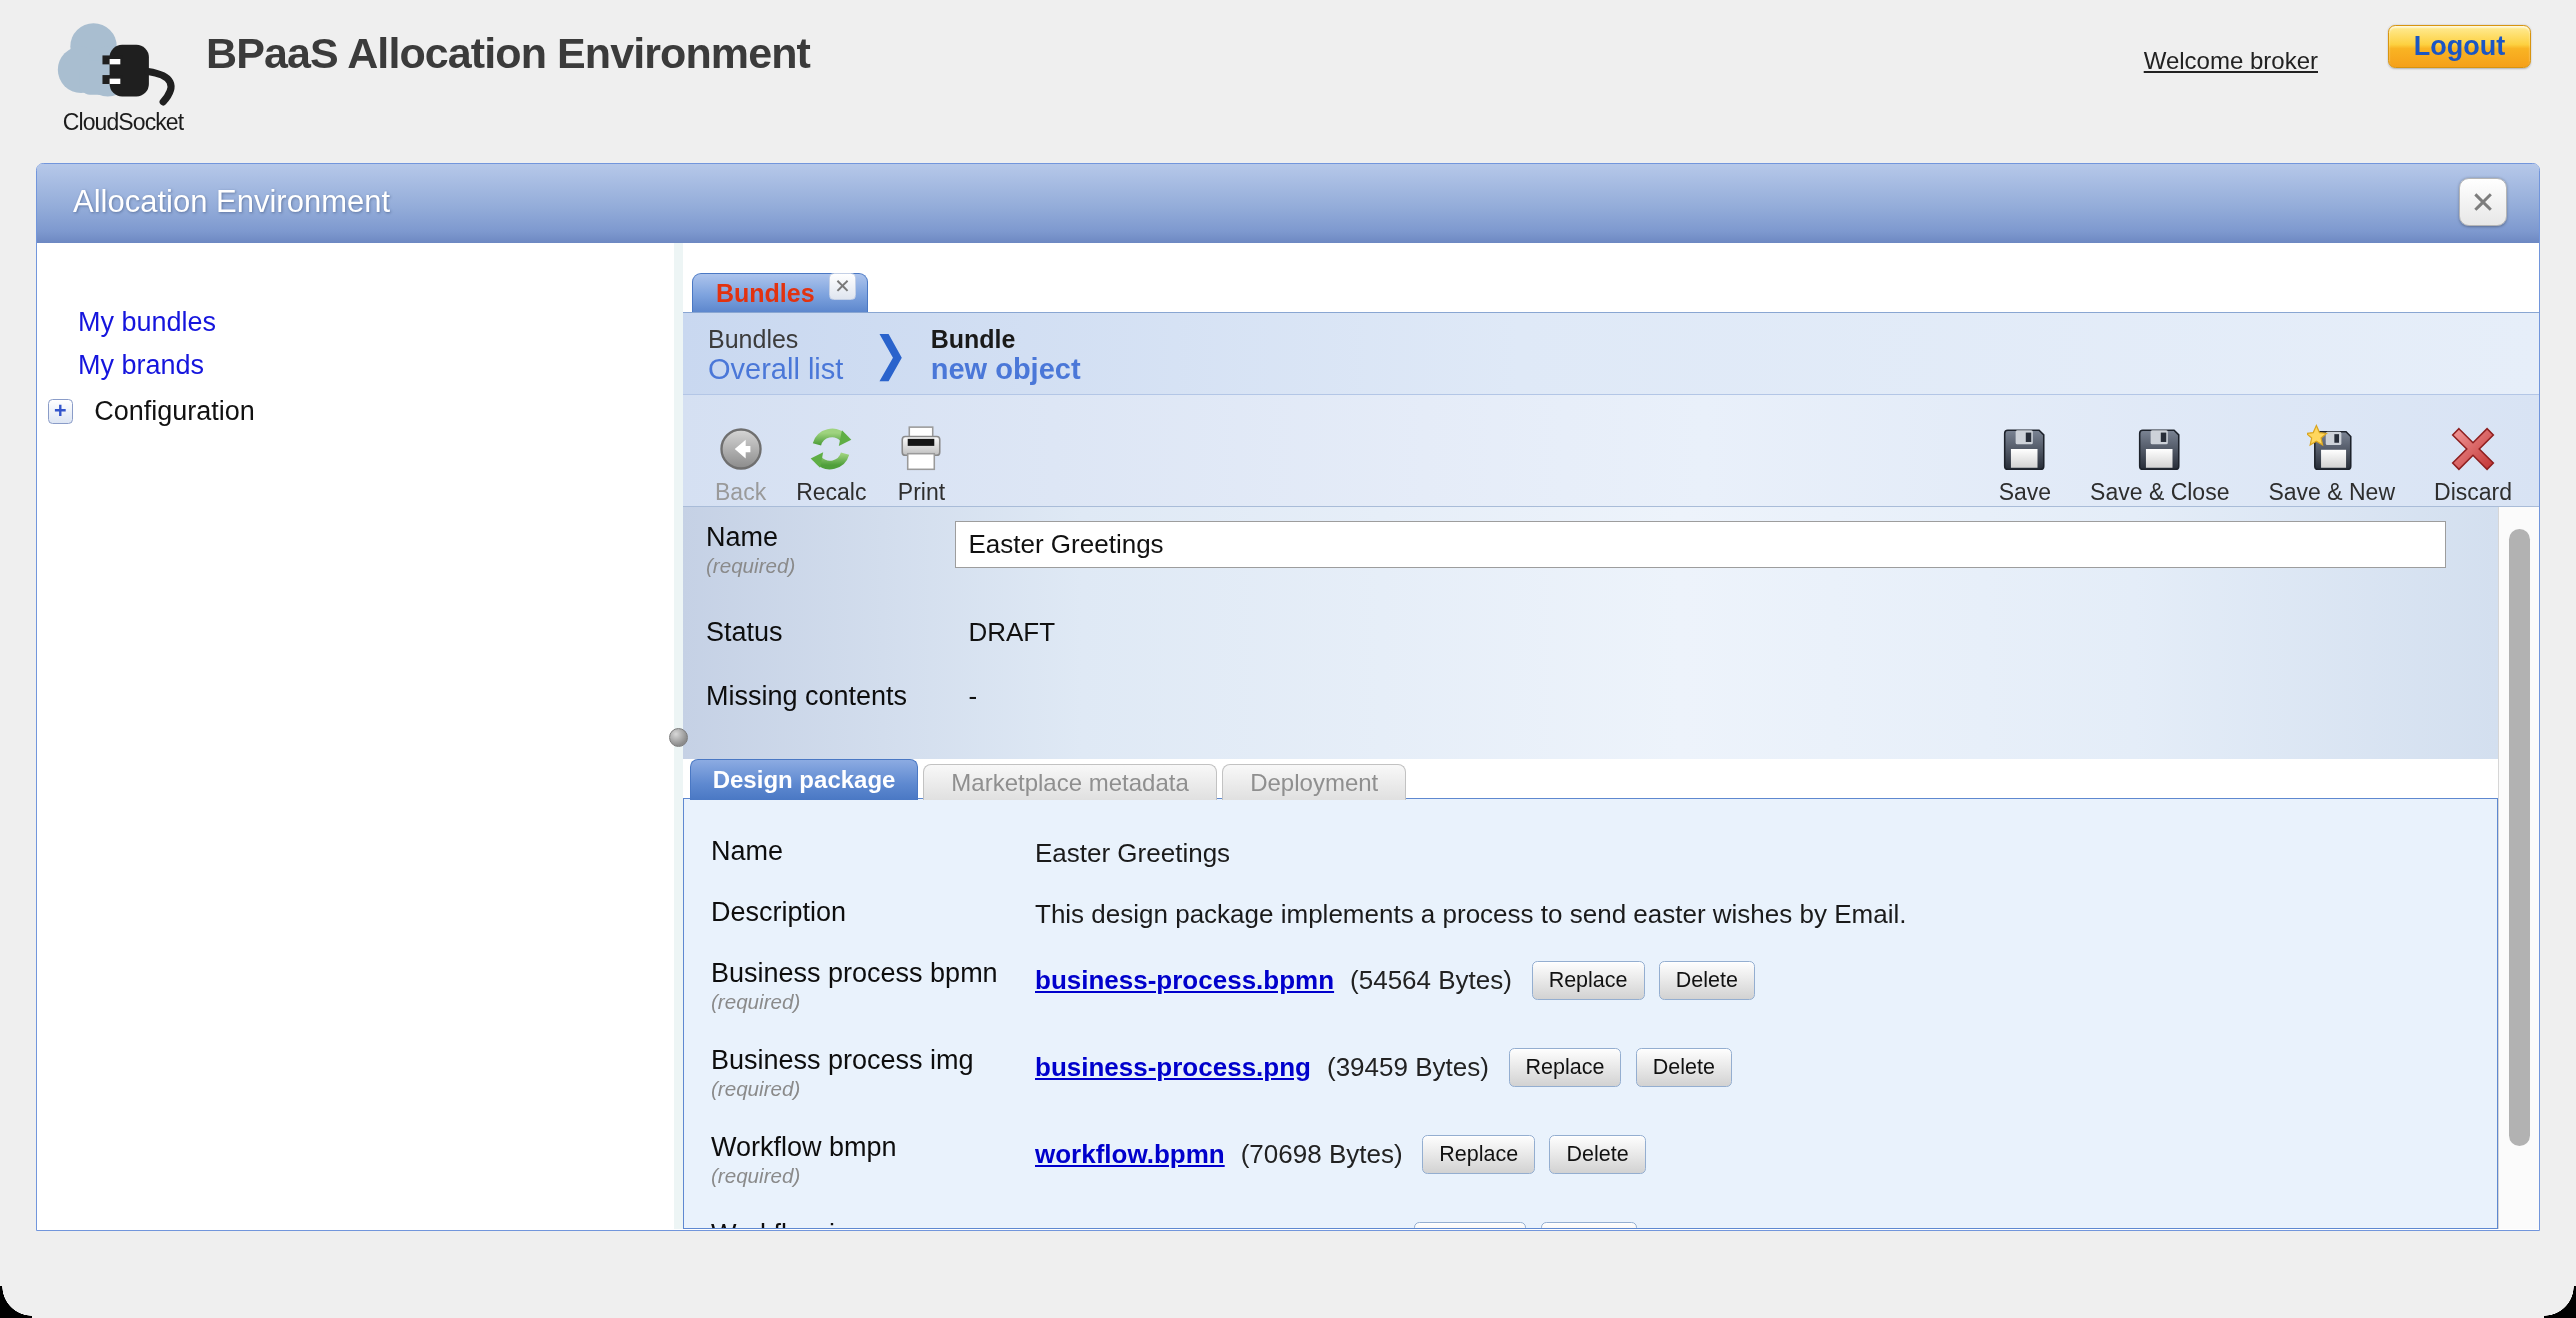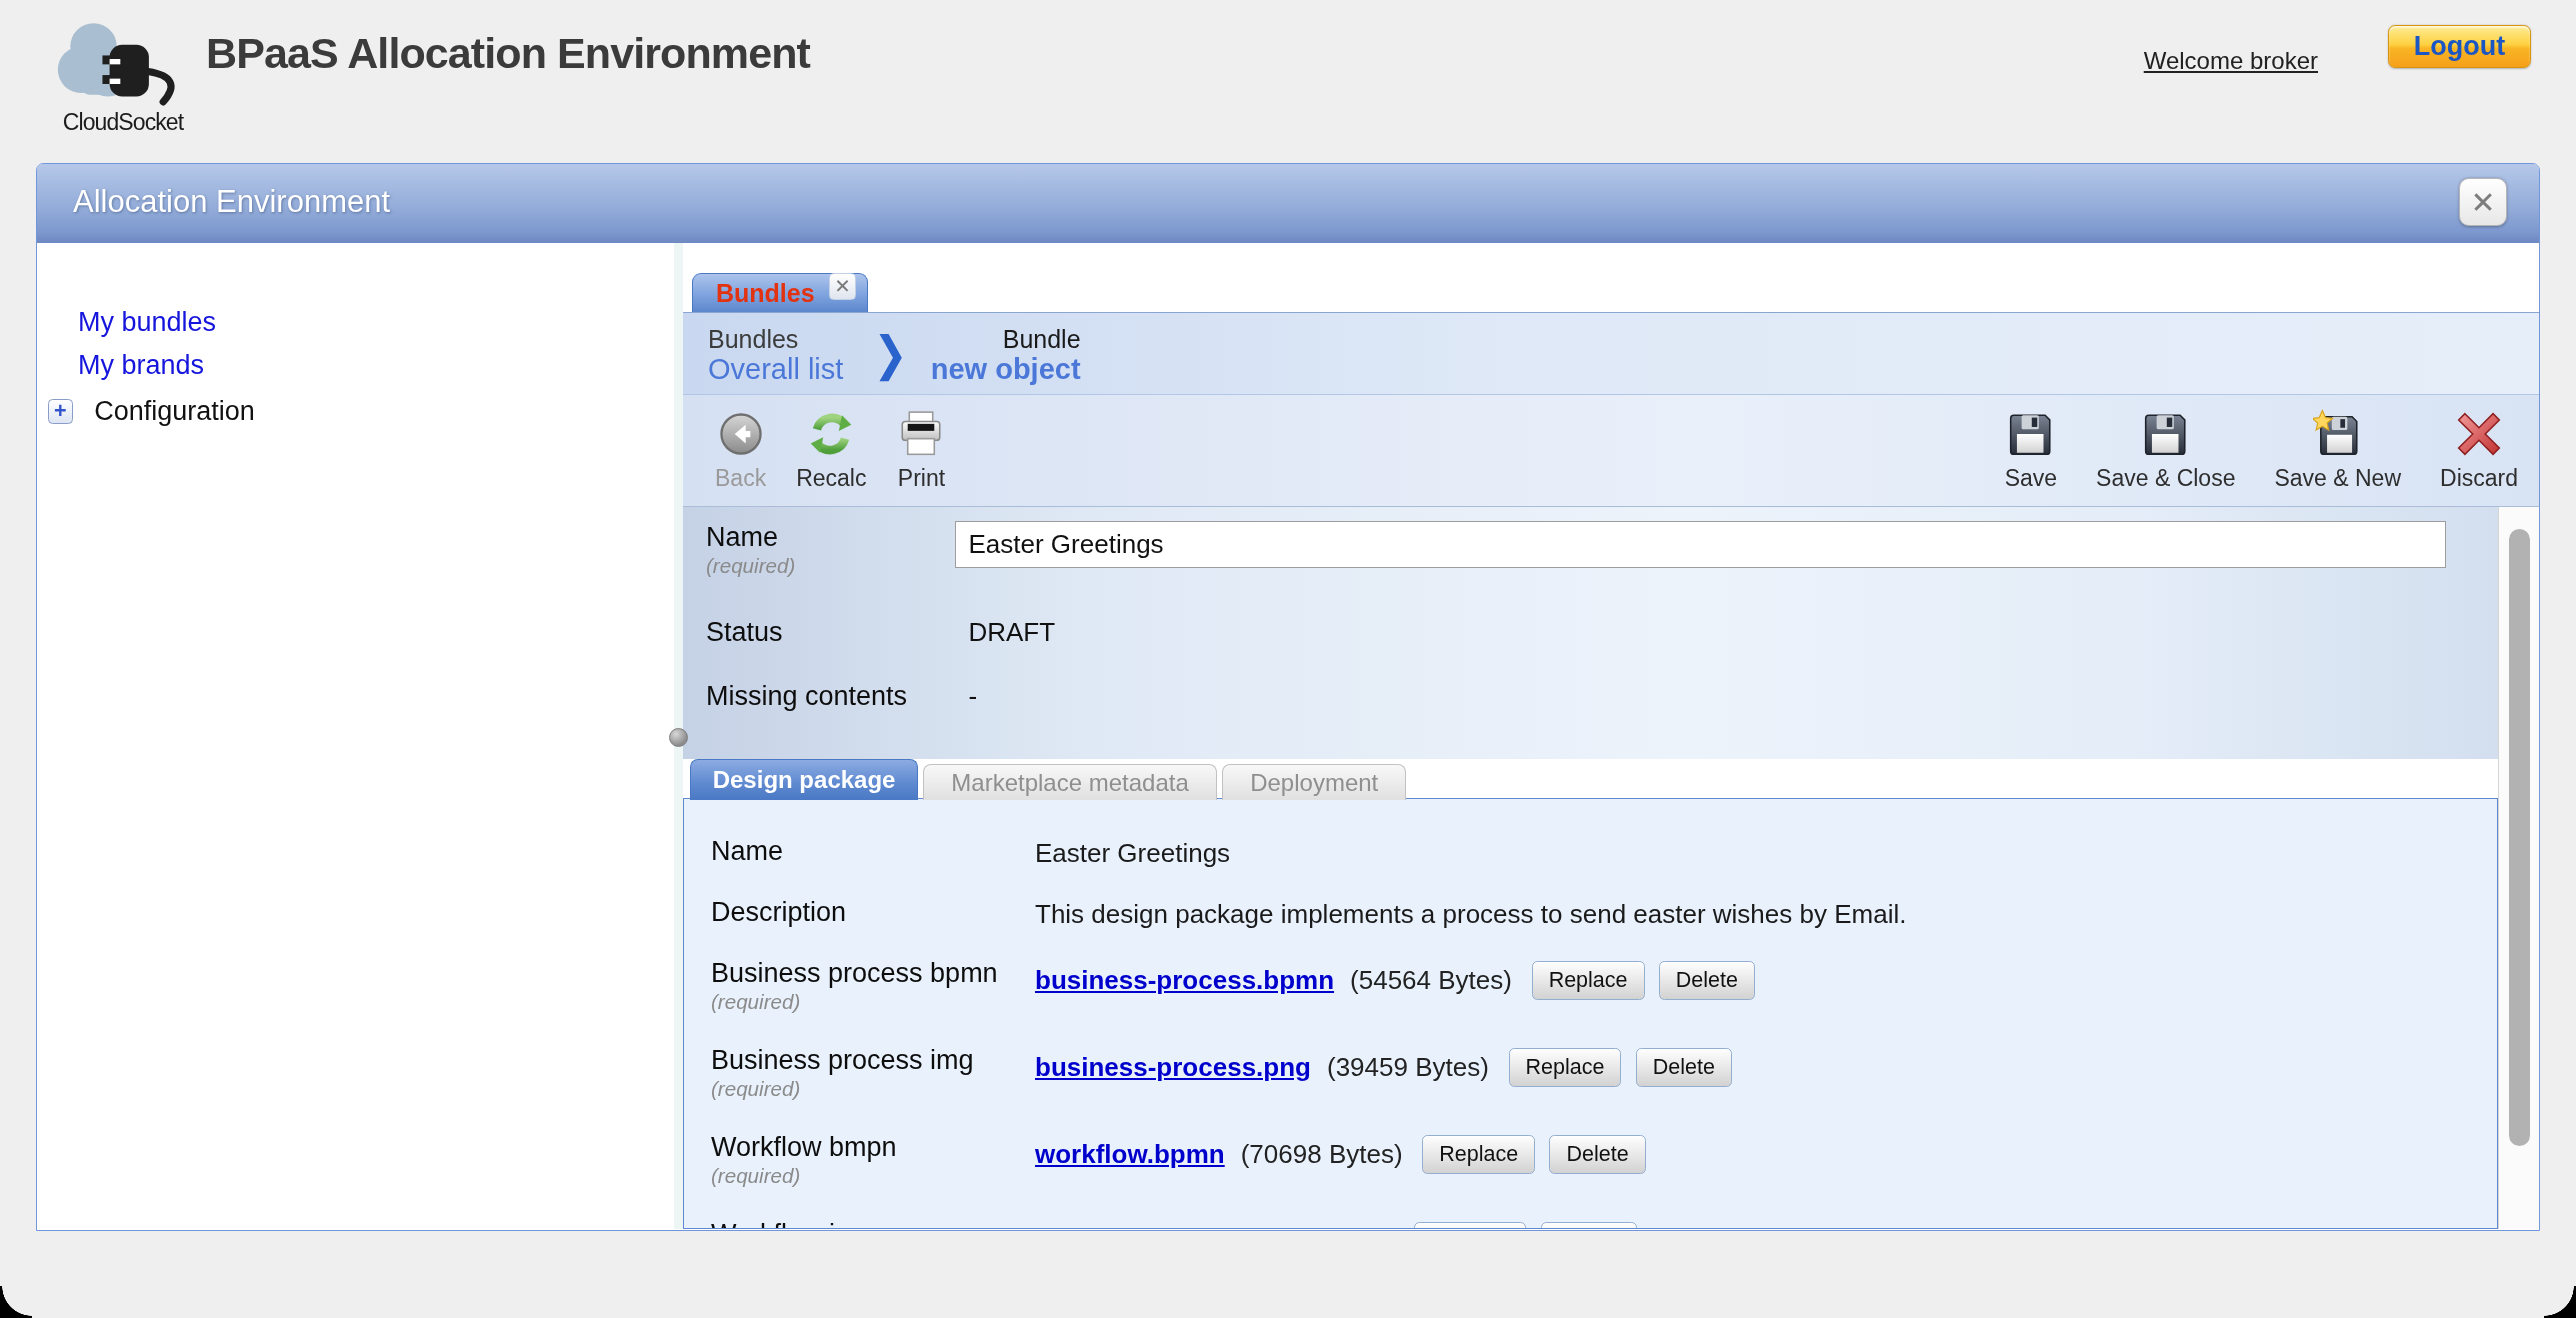--- a/index.html
+++ b/index.html
@@ -49,27 +49,27 @@
     border:1.8px solid #4a78c4;border-bottom:none;border-radius:9px 9px 0 0;
     background:linear-gradient(#adc4ec,#7ea3de 55%,#5d87cd);cursor:pointer;}
   .bundle-tab-label{color:#e2320f;font-size:25px;font-weight:bold;}
   .tab-close{margin-left:14.3px;margin-top:-12.5px;width:27px;height:27px;border:0.9px solid #c4d0e6;border-radius:4.5px;
     background:linear-gradient(#ffffff,#dfe5ef);color:#7a7a7a;font-size:19.7px;font-weight:bold;text-align:center;line-height:25px;cursor:pointer;}
 
   .breadcrumb{height:81px;display:flex;align-items:center;padding-left:25px;
     background:linear-gradient(90deg,#c9d8f0,#dfe9f7 45%,#e6eef9);}
   .crumb .c-title{font-size:25px;color:#3c3c3c;line-height:30px;}
   .crumb .c-sub{font-size:29px;color:#4a77d8;line-height:30px;cursor:pointer;}
-  .crumb.current .c-title{font-weight:normal;color:#1a1a1a;text-align:right;}
+  .crumb.current .c-title{font-weight:bold;color:#1a1a1a;}
   .crumb.current .c-sub{font-weight:bold;}
   .crumb-sep{font-size:41px;font-weight:bold;color:#2a63cc;margin:0 23px 0 30px;transform:scaleY(1.15);}
 
   .toolbar{height:113px;border-top:0.9px solid #b3c6e6;border-bottom:0.9px solid #a9bcd8;
     background:linear-gradient(90deg,#d5e0f2,#e5ecf8 40%,#e9f0fa 55%,#d8e3f4);
-    display:flex;justify-content:space-between;align-items:center;padding:0 21px 0 32px;}
+    display:flex;justify-content:space-between;align-items:flex-end;padding:0 27px 0 32px;}
   .tool-group{display:flex;align-items:flex-start;}
   .tool-item{display:flex;flex-direction:column;align-items:center;margin-right:30px;cursor:pointer;}
   .tool-group.right .tool-item{margin-right:0;margin-left:39px;}
   .tool-item .t-label{margin-top:5.4px;font-size:23px;color:#2e2e2e;white-space:nowrap;}
   .tool-item.disabled .t-label{color:#9a9a9a;}
   .tool-icon{width:50px;height:50px;display:block;}
 
   .content-scroll{flex:1;display:flex;min-height:0;}
   .main-pane{flex:1;display:flex;flex-direction:column;min-width:0;}
 

